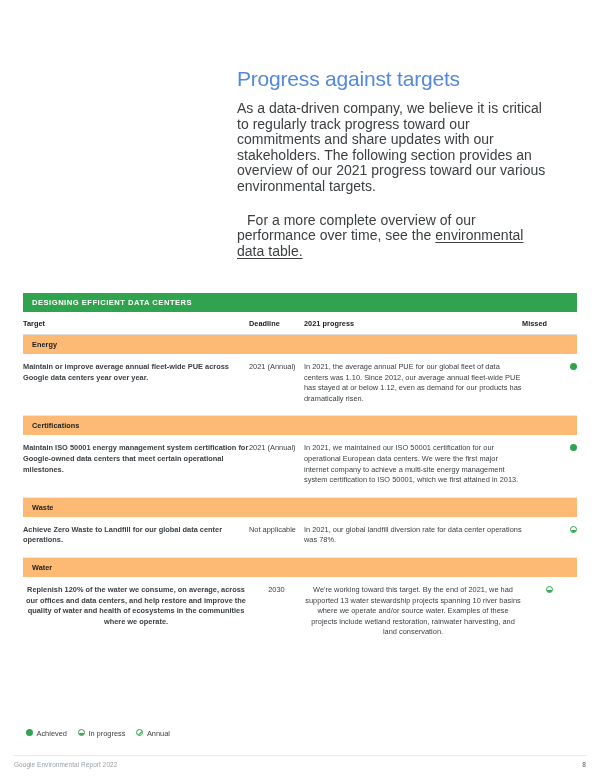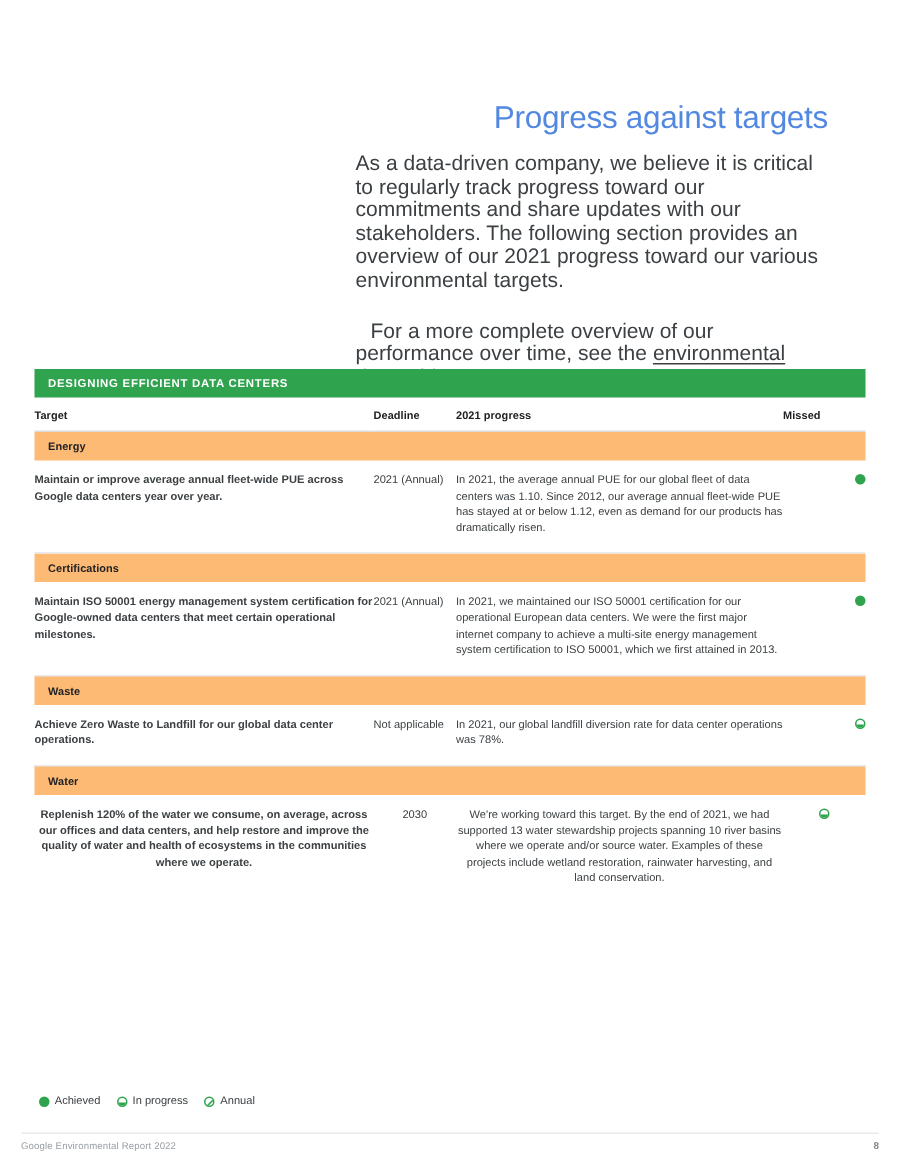--- a/index.html
+++ b/index.html
@@ -23,21 +23,20 @@
     top: 66px;
     width: 315px;
   }
   .page-title {
     font-size: 21px;
     line-height: 26px;
     font-weight: 400;
     color: #5288e0;
     margin: 0 0 9px 0;
     letter-spacing: -0.2px;
-    text-align: right;
   }
   .intro-para {
     font-size: 14px;
     line-height: 15.6px;
     color: #3c4043;
     margin: 0;
     letter-spacing: 0.02px;
   }
   .intro-para.second {
     text-indent: 10px;
@@ -59,20 +58,21 @@
   .section-band {
     background: #2fa34e;
     color: #ffffff;
     font-size: 7.6px;
     font-weight: 700;
     letter-spacing: 0.5px;
     padding: 5px 9px 5px 9px;
     height: 9px;
     line-height: 9px;
     box-sizing: content-box;
+    margin-top: 47px;
   }
 
   table.targets {
     width: 100%;
     border-collapse: collapse;
     table-layout: fixed;
   }
   table.targets col.c-target   { width: 226px; }
   table.targets col.c-deadline { width: 55px; }
   table.targets col.c-progress { width: 218px; }
@@ -167,21 +167,21 @@
   .legend {
     position: absolute;
     left: 26px;
     top: 729px;
     display: flex;
     align-items: center;
     gap: 11px;
   }
   .legend-item {
     display: flex;
-    align-items: flex-end;
+    align-items: flex-start;
     gap: 3.5px;
   }
   .legend-label {
     font-size: 7.4px;
     color: #3c4043;
     line-height: 9px;
   }
   .legend .status-icon { margin-top: 0; }
 
   

